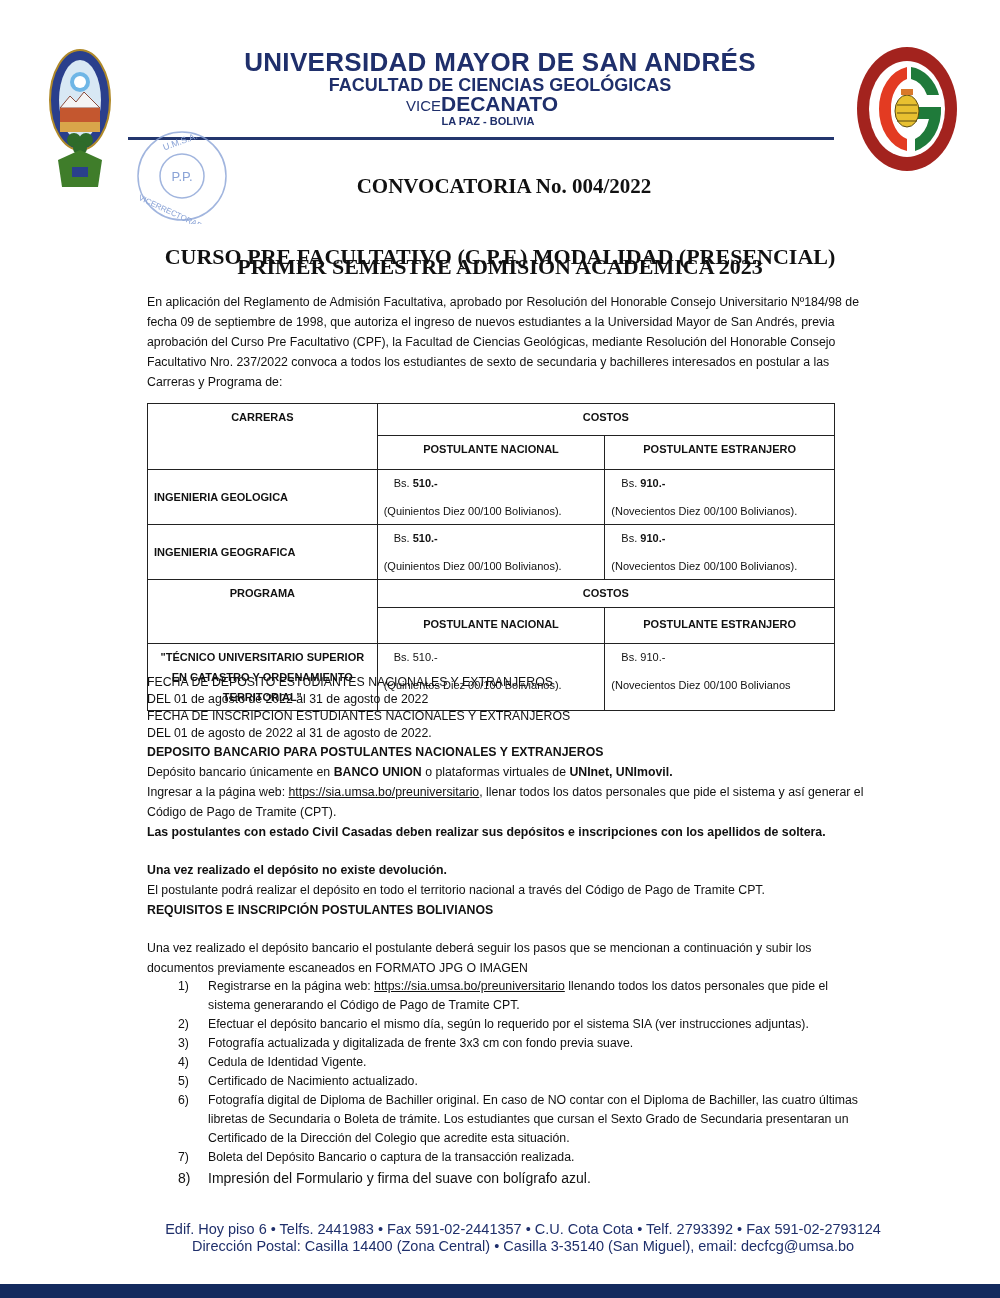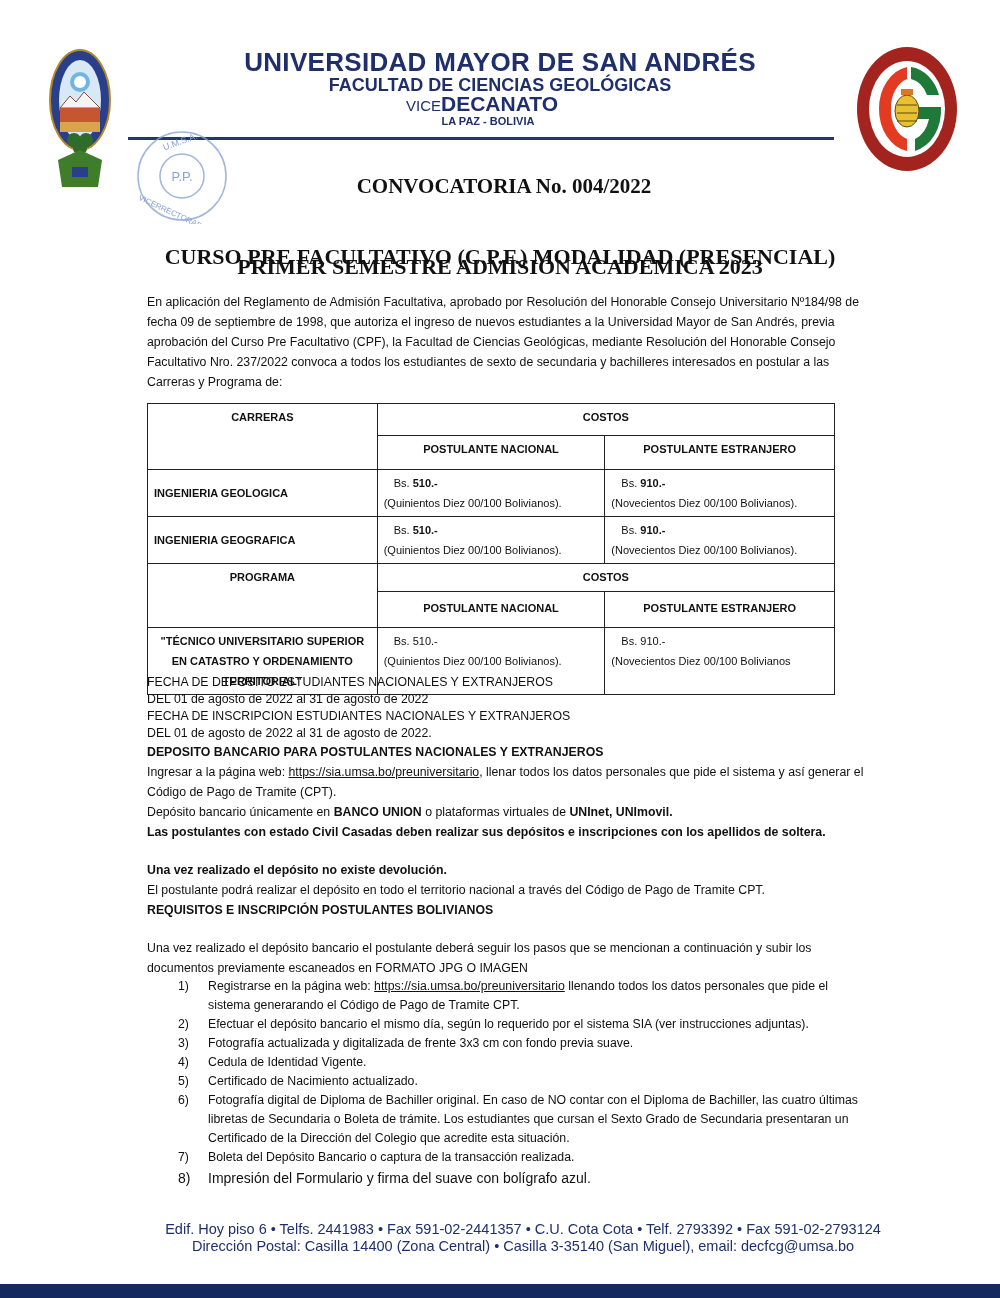--- a/index.html
+++ b/index.html
@@ -28,21 +28,21 @@
   .intro { position: absolute; left: 147px; top: 292px; width: 720px; }
 
   
   table.costs { position: absolute; left: 147px; top: 403px; width: 688px; border-collapse: collapse; font-size: 11px; }
   table.costs td { border: 1.4px solid #222; vertical-align: top; padding: 3px 6px; }
   .hcell { font-weight: bold; text-align: center; }
   .name-cell { font-weight: bold; vertical-align: middle !important; }
   .prog-name { text-align: center; vertical-align: middle !important; font-weight: bold; }
   .amt { display: block; padding-left: 10px; }
   .amt b { font-weight: bold; }
-  .words { display: block; margin-top: 0; }
+  .words { display: block; margin-top: 8px; }
 
   .body2 { position: absolute; left: 147px; top: 674px; width: 730px; }
   .body2 p { margin: 0; }
   .bold { font-weight: bold; }
   .link { text-decoration: underline; color: #111; }
   .gap { height: 18px; }
 
   ol.reqs { position: absolute; left: 178px; top: 977px; width: 690px; list-style: none; }
   ol.reqs li { position: relative; padding-left: 30px; line-height: 19px; font-size: 12.3px; }
   ol.reqs li .n { position: absolute; left: 0; top: 0; }
@@ -163,22 +163,22 @@
   </tr>
 </tbody>
   </table>
 
 <div class="body2 doc">
   <p style="line-height:17px">FECHA DE DEPOSITO ESTUDIANTES NACIONALES Y EXTRANJEROS</p>
   <p style="line-height:17px">DEL 01 de agosto de 2022 al 31 de agosto de 2022</p>
   <p style="line-height:17px">FECHA DE INSCRIPCION ESTUDIANTES NACIONALES Y EXTRANJEROS</p>
   <p style="line-height:17px"> DEL 01 de agosto de 2022 al 31 de agosto de 2022.</p>
   <p class="bold">DEPOSITO BANCARIO PARA POSTULANTES NACIONALES Y EXTRANJEROS</p>
+  <p><span>Depósito bancario únicamente en </span><b>BANCO UNION</b><span> o plataformas virtuales de </span><b>UNInet, UNImovil.</b></p>
   <p><span>Ingresar a la página web: </span><a class="link">https://sia.umsa.bo/preuniversitario</a><span>, llenar todos los datos personales que pide el sistema y así generar el Código de Pago de Tramite (CPT).</span></p>
-  <p><span>Depósito bancario únicamente en </span><b>BANCO UNION</b><span> o plataformas virtuales de </span><b>UNInet, UNImovil.</b></p>
   <p class="bold">Las postulantes con estado Civil Casadas deben realizar sus depósitos e inscripciones con los apellidos de soltera.</p>
   <div class="gap"></div>
   <p class="bold">Una vez realizado el depósito no existe devolución.</p>
   <p>El postulante podrá realizar el depósito en todo el territorio nacional a través del Código de Pago de Tramite CPT.</p>
   <p class="bold">REQUISITOS E INSCRIPCIÓN POSTULANTES BOLIVIANOS</p>
   <div class="gap"></div>
   <p>Una vez realizado el depósito bancario el postulante deberá seguir los pasos que se mencionan a continuación y subir los documentos previamente escaneados en FORMATO JPG O IMAGEN</p>
 </div>
 
 <ol class="reqs doc">

